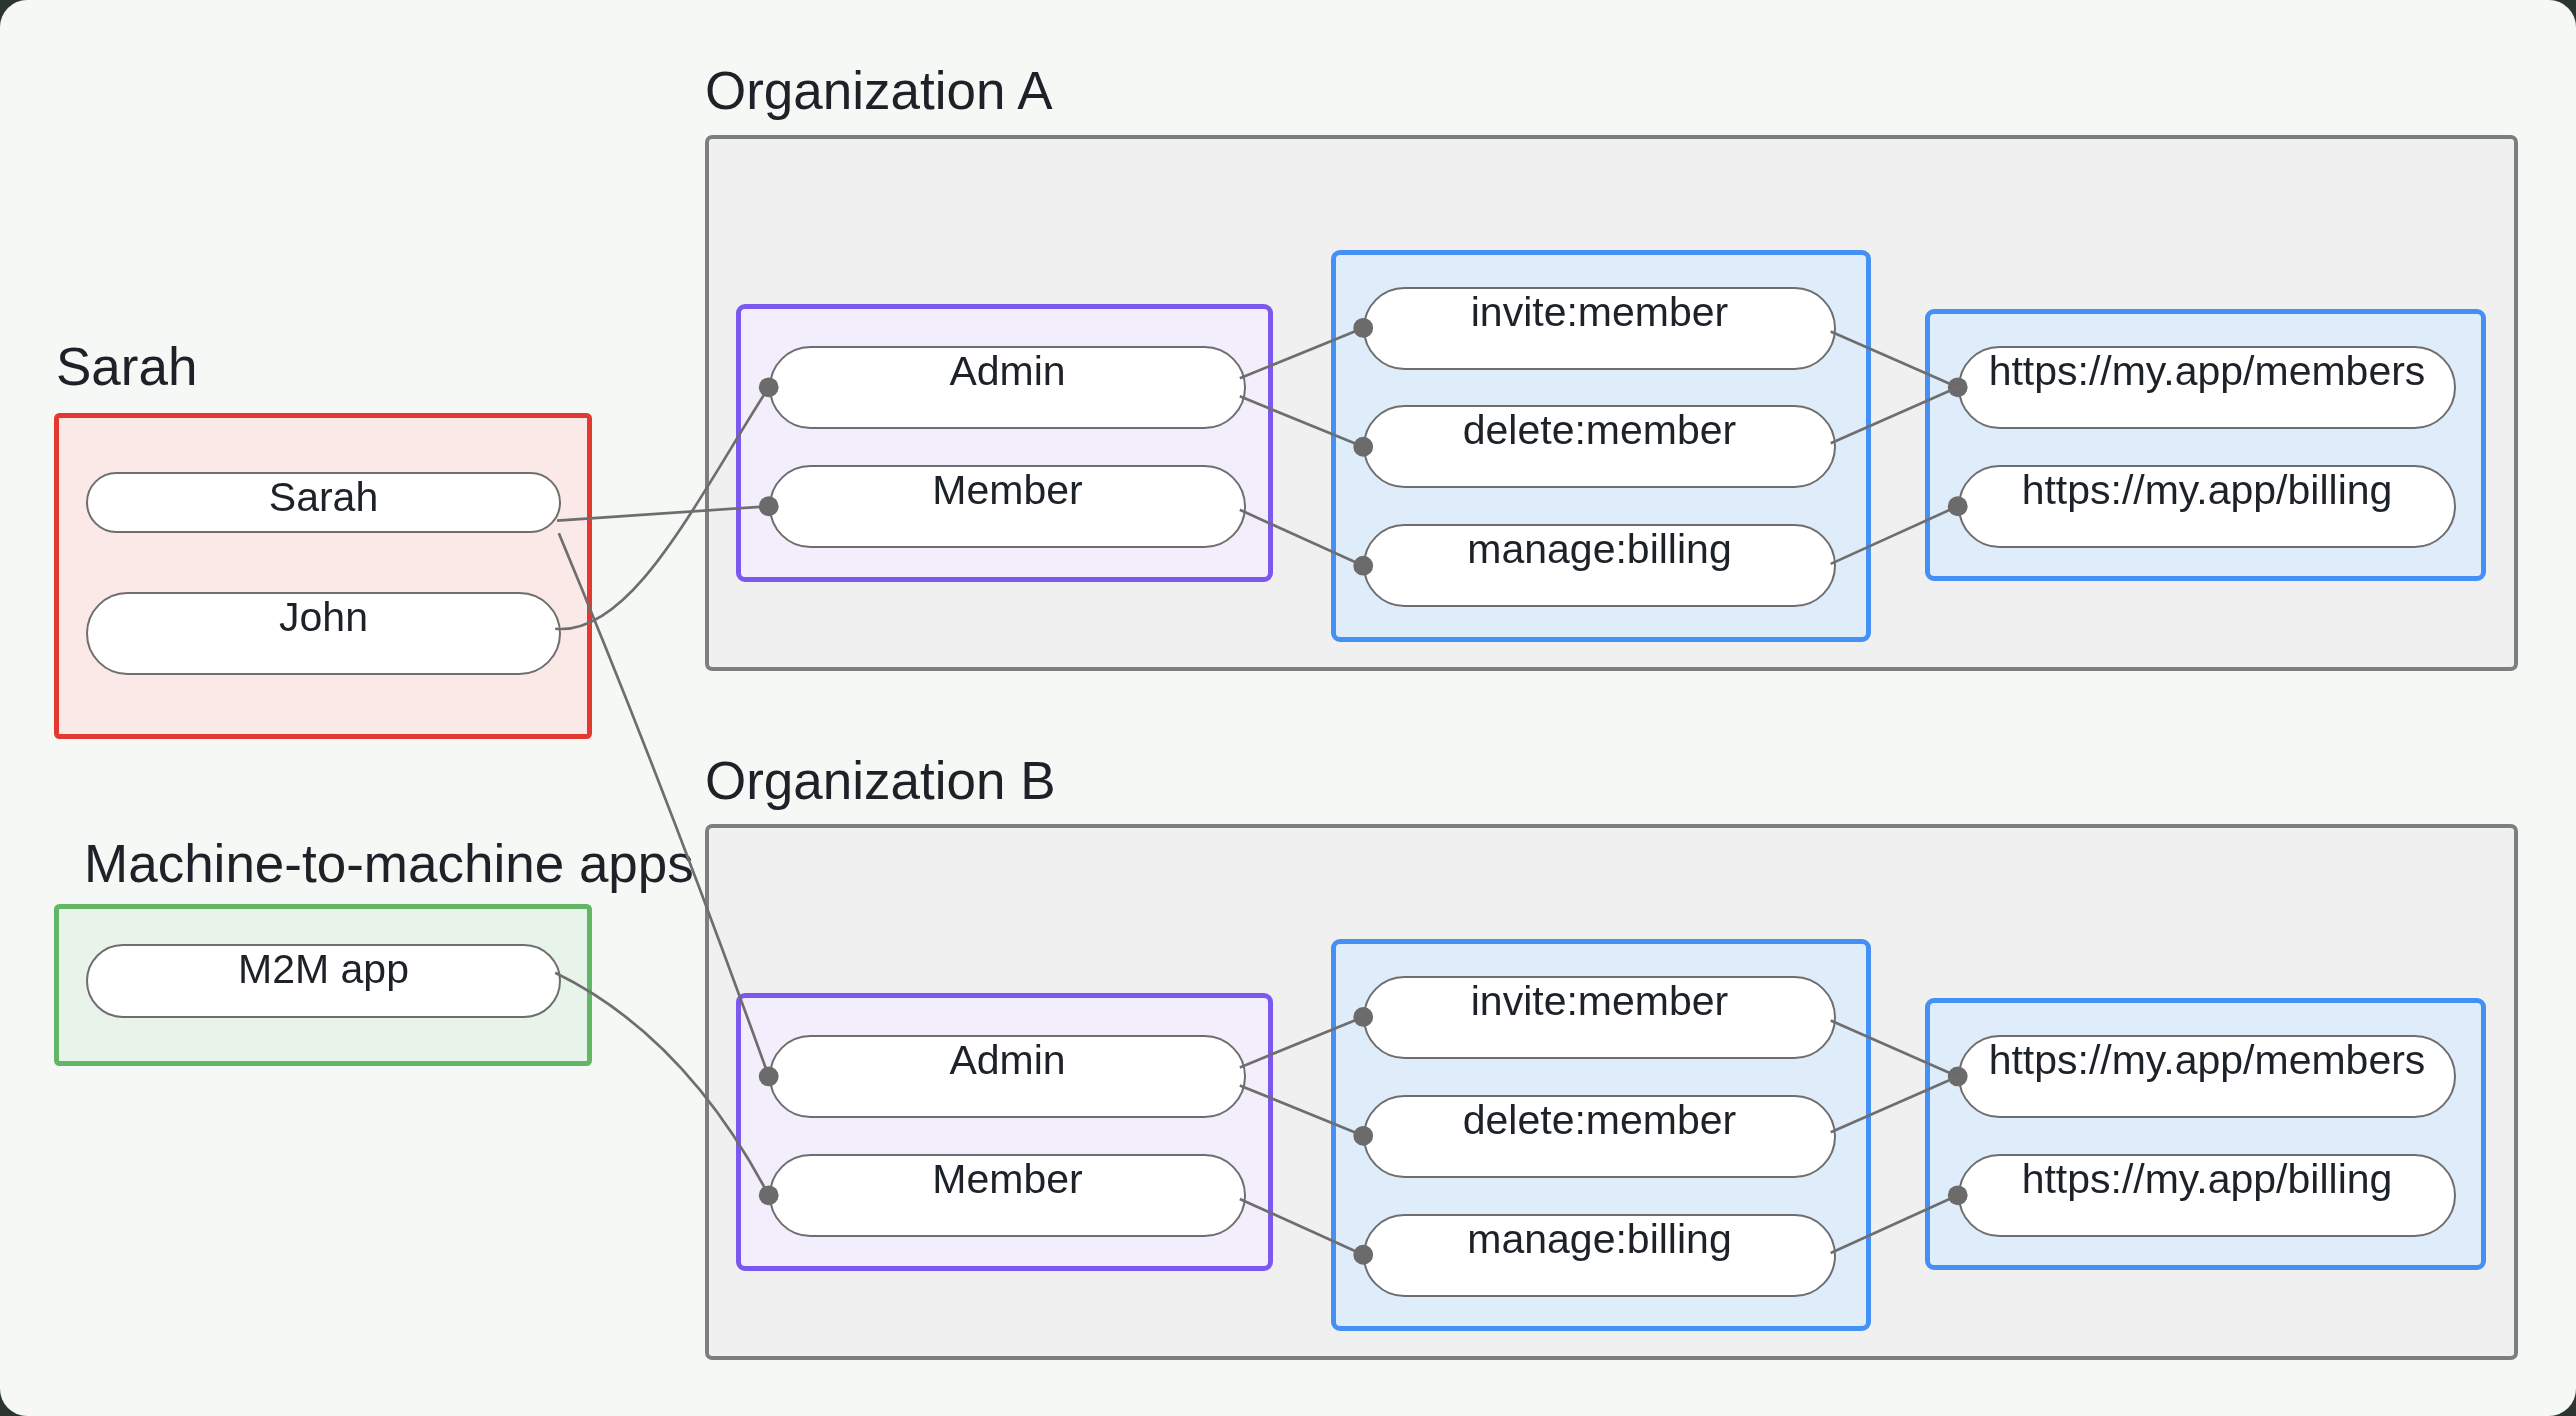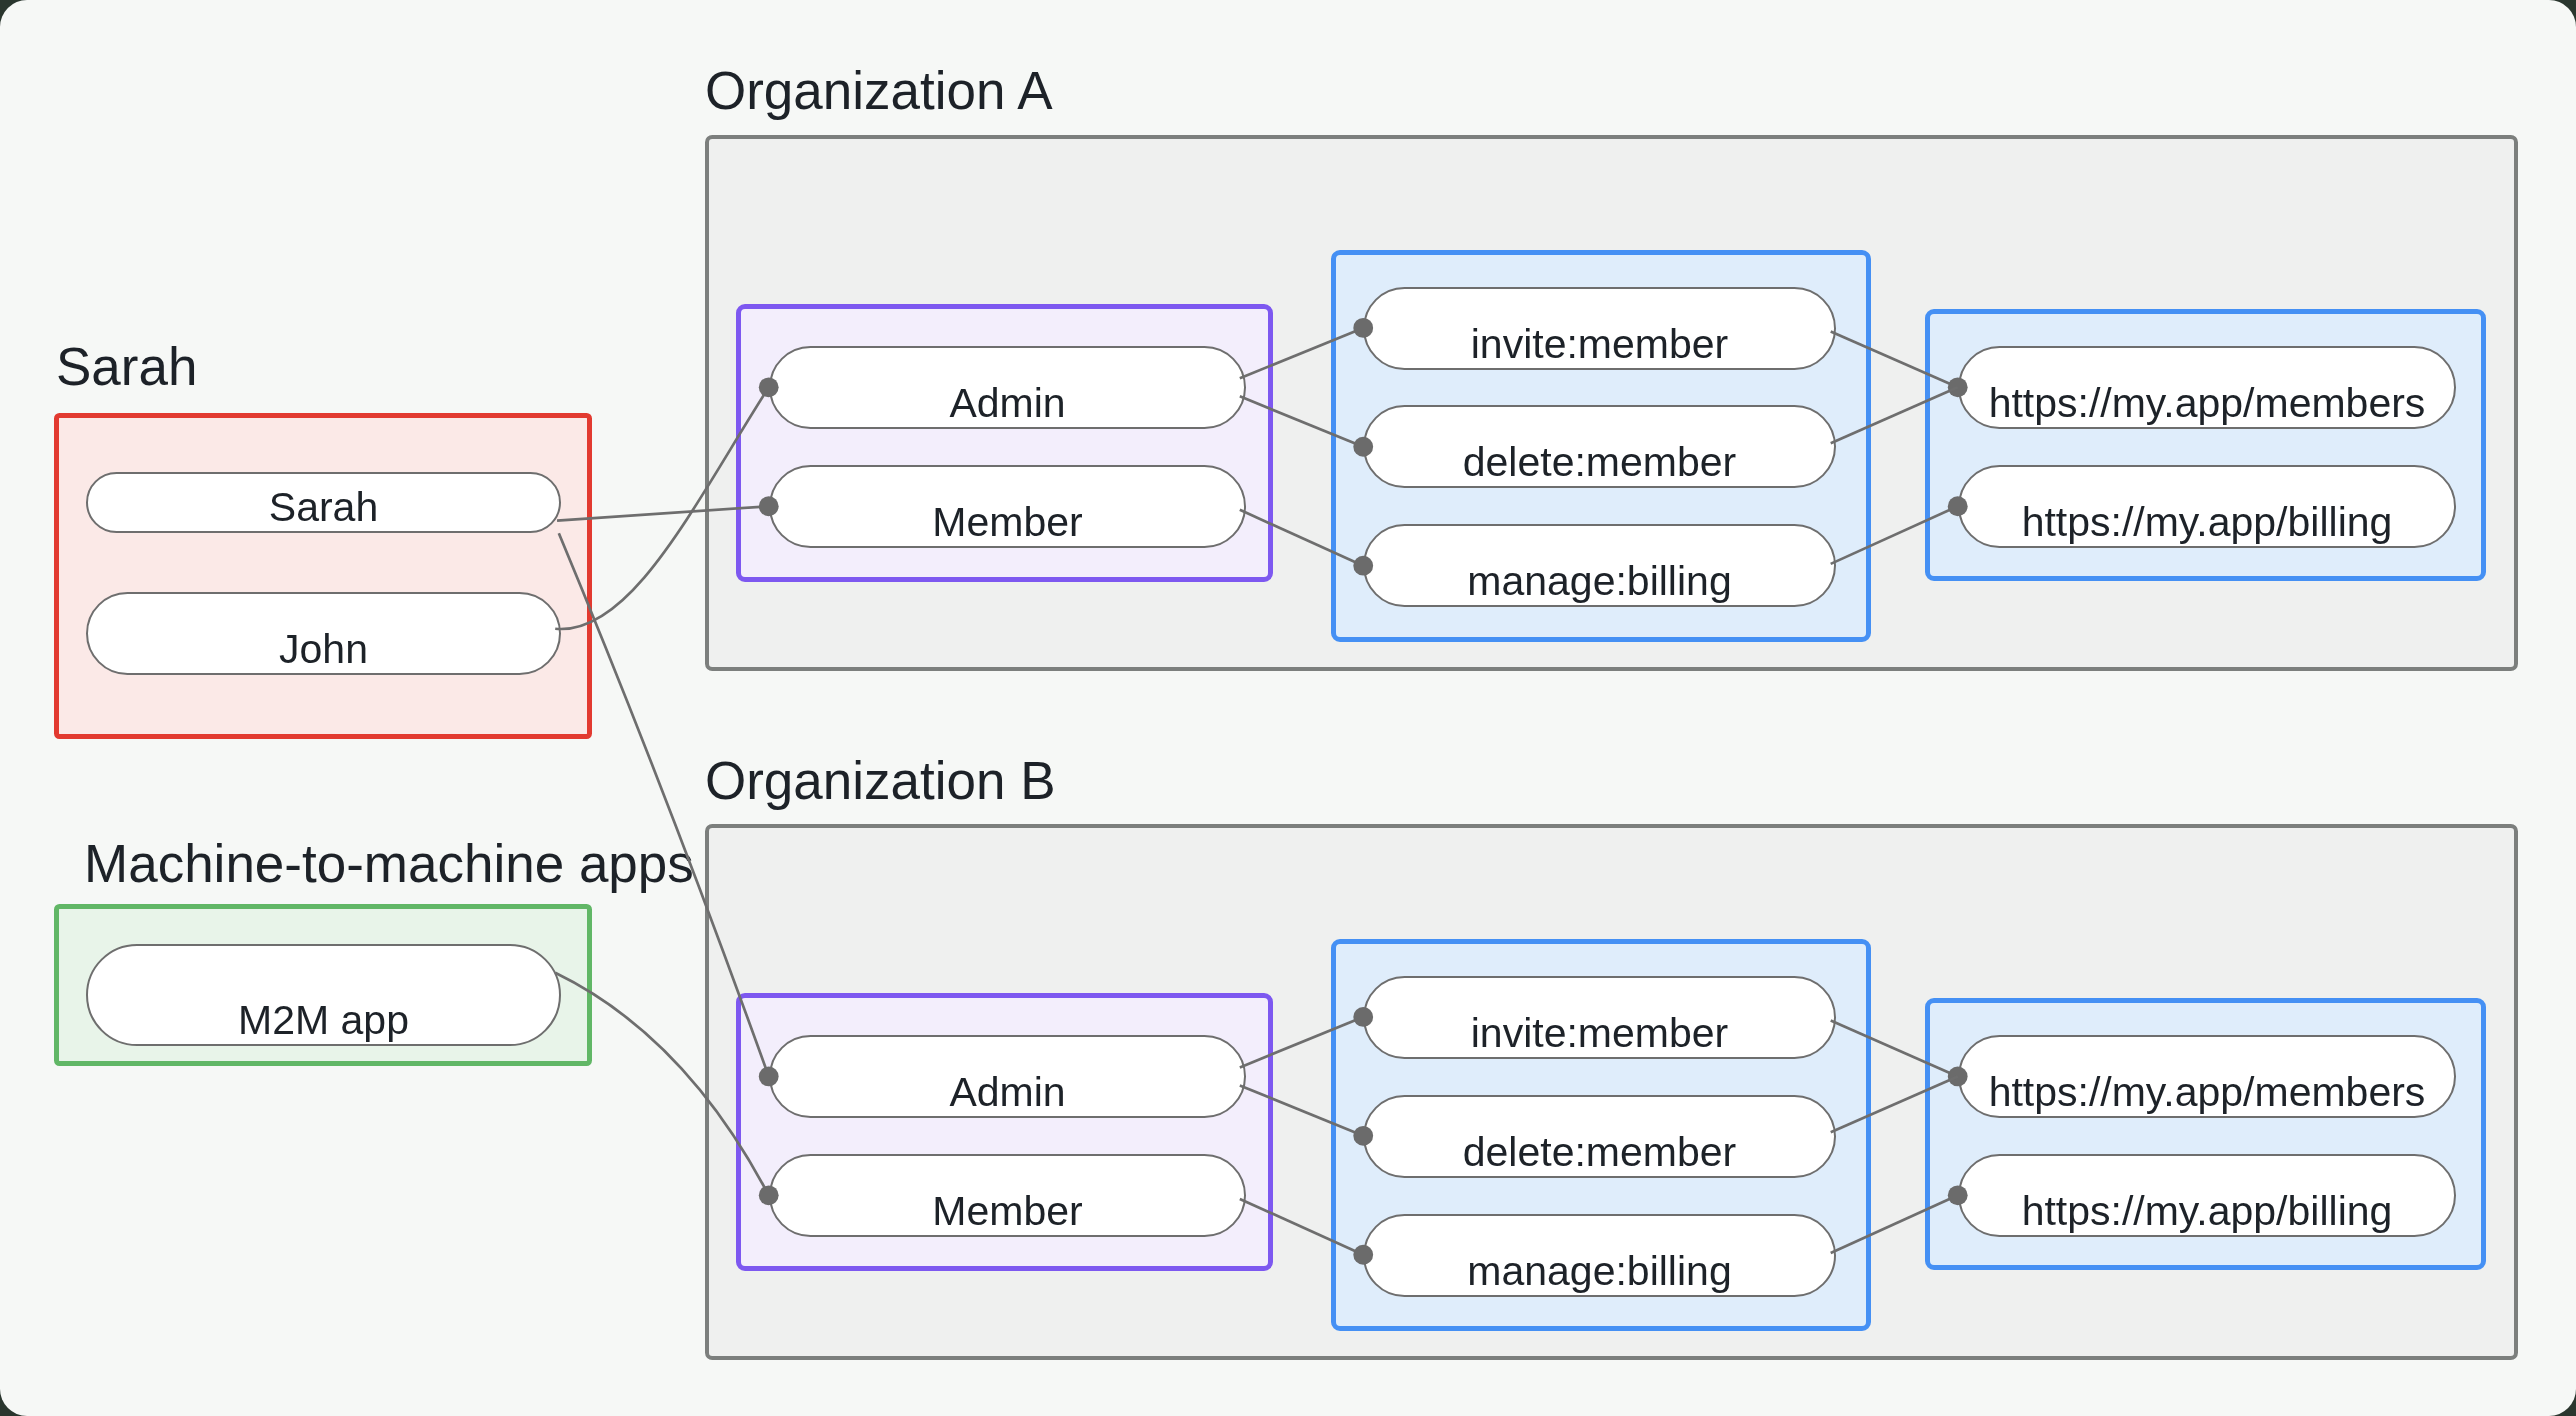--- a/index.html
+++ b/index.html
@@ -23,21 +23,21 @@
     box-sizing:border-box;z-index:1;
   }
   .group-box{position:absolute;box-sizing:border-box;z-index:2;}
   .users-box{background:var(--red-fill,#FBE9E7);border:5.4px solid var(--red-border,#E23A30);border-radius:5.4px;}
   .m2m-box{background:var(--green-fill,#E8F4E9);border:5.4px solid var(--green-border,#61B766);border-radius:5.4px;}
   .roles-box{background:var(--purple-fill,#F3EEFC);border:5.4px solid var(--purple-border,#7D58F0);border-radius:9px;}
   .perm-box{background:var(--blue-fill,#DFEDFB);border:5.4px solid var(--blue-border,#4590F4);border-radius:9px;}
   .api-box{background:var(--blue-fill,#DFEDFB);border:5.4px solid var(--blue-border,#4590F4);border-radius:9px;}
   .pill{
     position:absolute;background:#fff;border:2.7px solid #6E6E6E;border-radius:54px;
-    box-sizing:border-box;display:flex;align-items:flex-end;justify-content:center;
+    box-sizing:border-box;display:flex;align-items:flex-start;justify-content:center;
     font-size:41px;color:var(--text,#1D2228);z-index:3;white-space:nowrap;
   }
   #edge-layer{position:absolute;left:0;top:0;z-index:5;pointer-events:none;}
   #edge-layer path{fill:none;stroke:#6E6E6E;stroke-width:3px;}
   #edge-layer circle{fill:#6B6B6B;stroke:none;}
 </style>
 </head>
 <body>
 
 <div id="canvas">
@@ -50,21 +50,21 @@
     <span>Sarah</span>
   </div>
   <div class="pill" style="left:86px;top:592px;width:475px;height:83px;">
     <span>John</span>
   </div>
 
   <div class="section-label" style="left:56px;top:834px;margin-left:28px;">Machine-to-machine apps</div>
 
   <div class="group-box m2m-box" style="left:54px;top:904px;width:538px;height:162px;"></div>
 
-  <div class="pill" style="left:86px;top:944px;width:475px;height:102px;">
+  <div class="pill" style="left:86px;top:944px;width:475px;height:74px;">
     <span>M2M app</span>
   </div>
 
   <div class="section-label" style="left:705px;top:61px;">Organization A</div>
 
   <div class="org-box" style="left:705px;top:135px;width:1813px;height:536px;"></div>
 
   <div class="section-label" style="left:735px;top:222px;">Roles</div>
   <div class="group-box roles-box" style="left:736px;top:304px;width:537px;height:278px;"></div>
   <div class="pill" style="left:769px;top:346px;width:477px;height:83px;">

